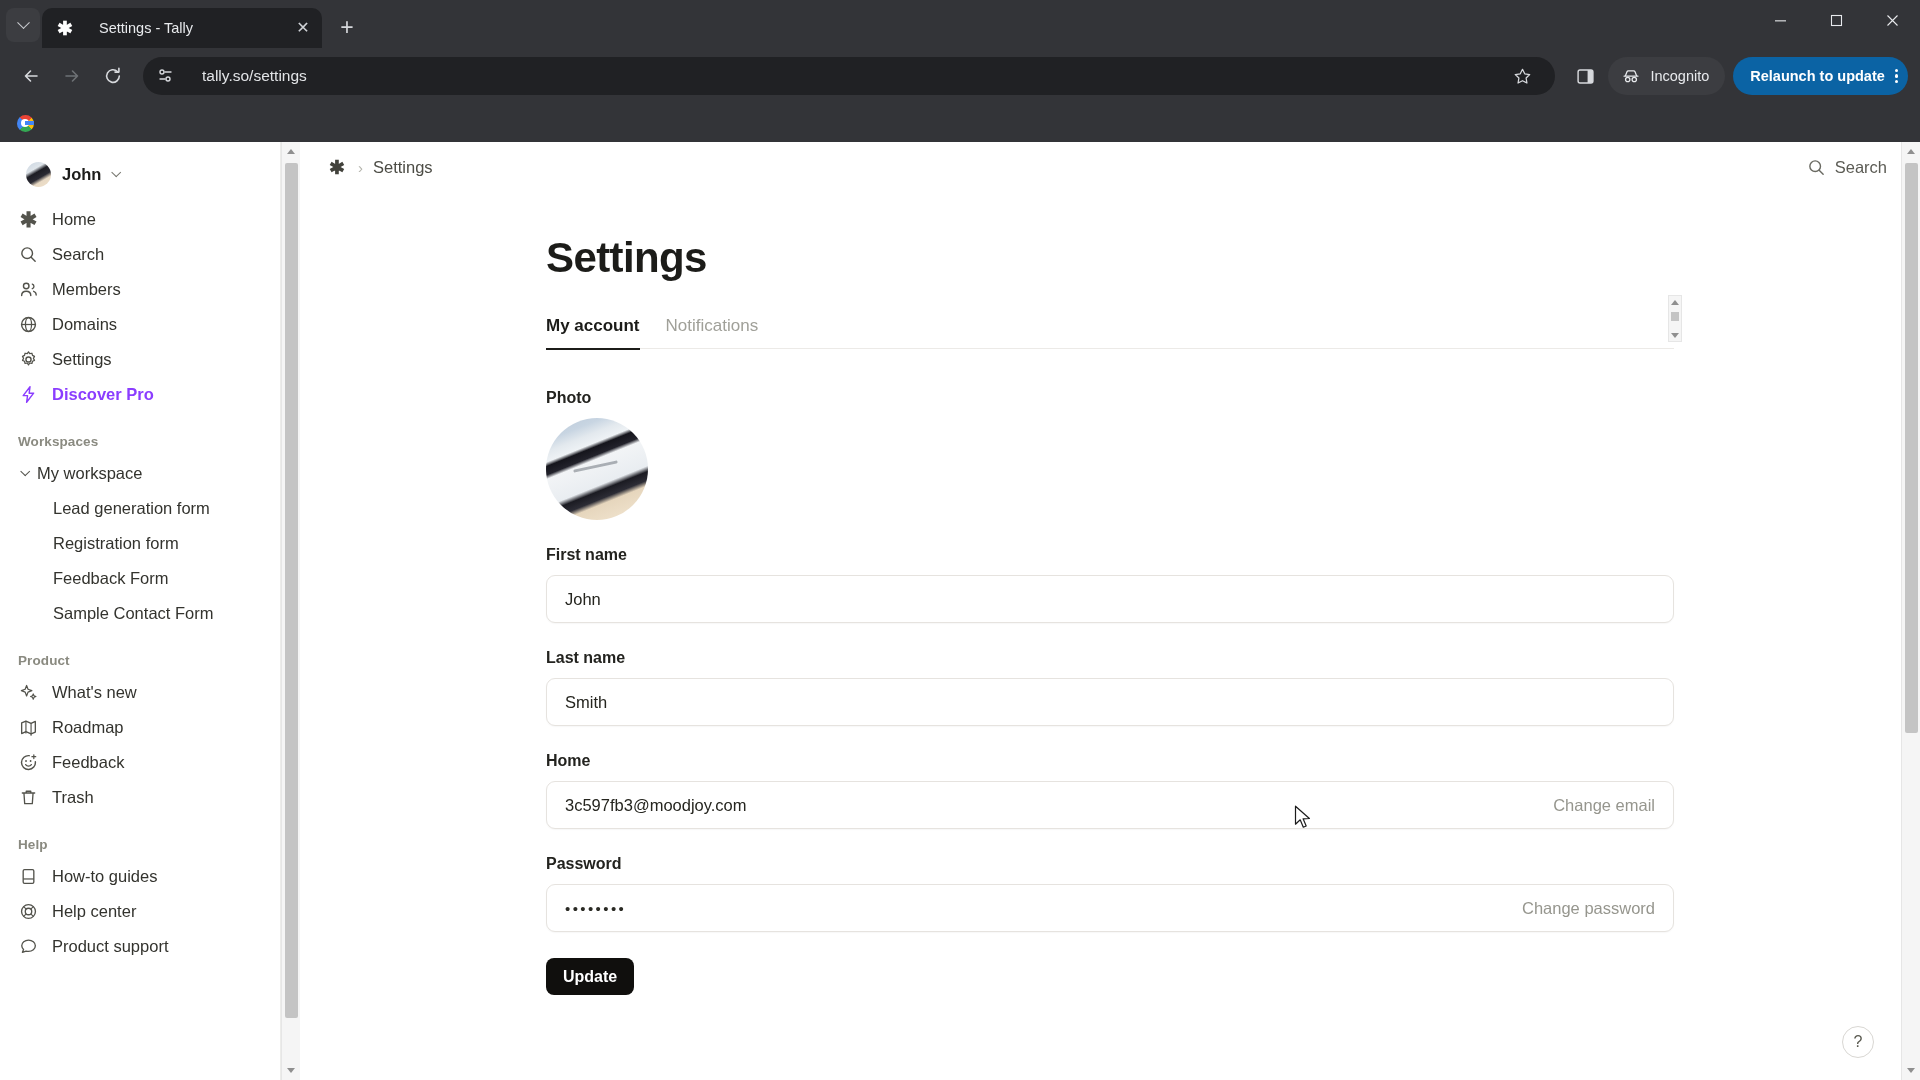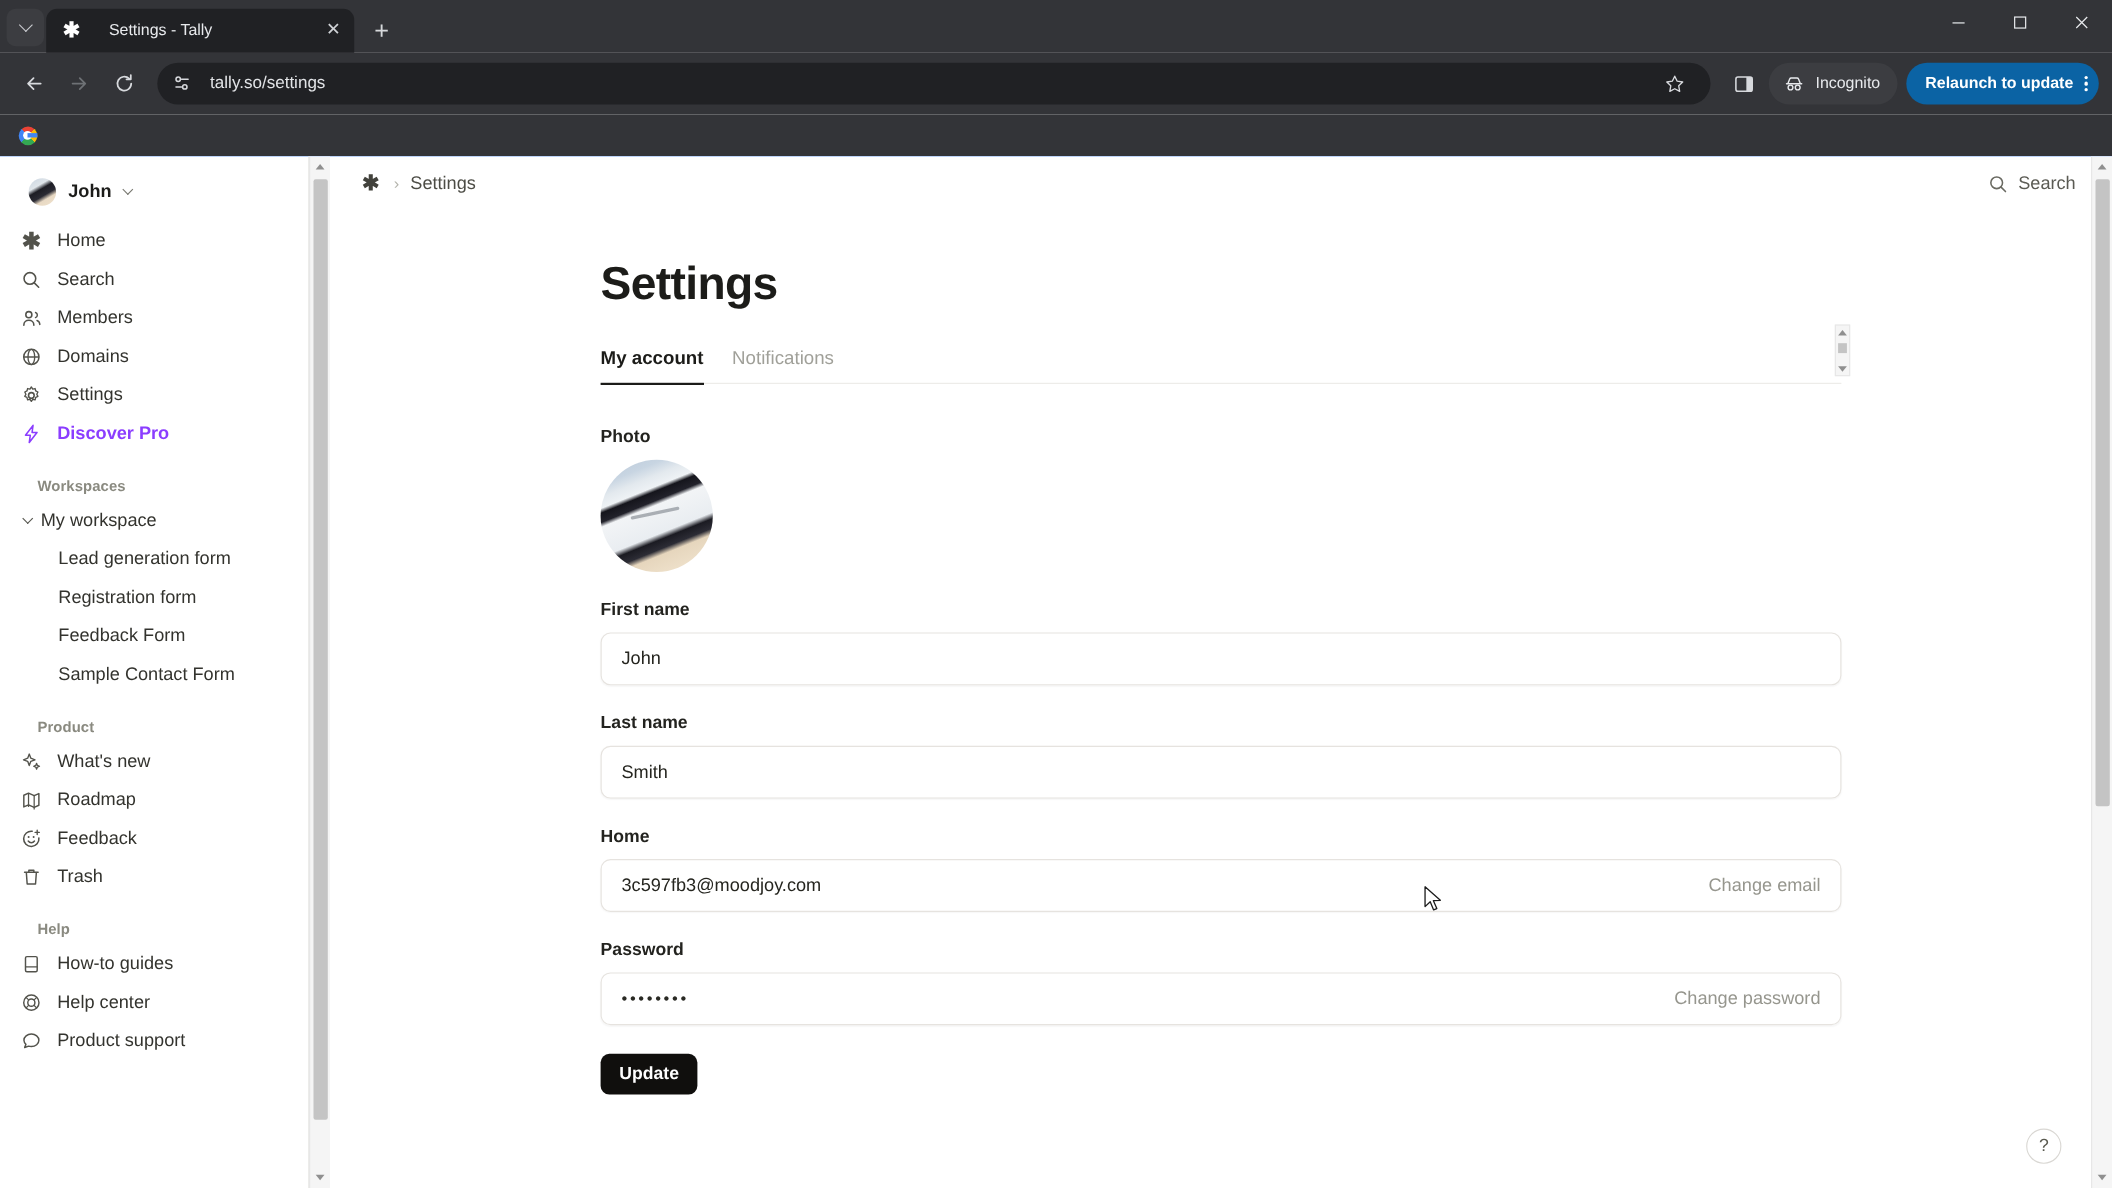--- a/index.html
+++ b/index.html
@@ -62,21 +62,21 @@
     padding: 0 12px; gap: 3px; flex: none;
   }
   .tb-btn {
     width: 38px; height: 38px; border-radius: 50%;
     display: flex; align-items: center; justify-content: center;
     color: #d7d9dd; cursor: pointer; flex: none;
   }
   .tb-btn.disabled { color: #6e7175; }
   .omnibox {
     flex: 1; height: 38px; background: #202124; border-radius: 20px;
-    display: flex; align-items: center; padding: 0 14px; gap: 16px;
+    display: flex; align-items: center; padding: 0 14px; gap: 27px;
     margin: 0 8px; cursor: text; min-width: 0;
   }
   .omni-url { color: #e2e4e7; font-size: 15.5px; white-space: nowrap; overflow: hidden; }
   .omni-star { margin-left: auto; }
   .tb-right { display: flex; align-items: flex-start; gap: 4px; flex: none; }
   .incognito-pill {
     height: 38px; background: #3c3d41; border-radius: 20px;
     display: flex; align-items: center; gap: 9px; padding: 0 16px 0 13px;
     color: #e8eaed; font-size: 14.5px; cursor: pointer;
   }
@@ -104,21 +104,21 @@
   }
   .g-logo::after {
     content:""; position:absolute; inset:4.2px; background:#fff; border-radius:50%;
   }
   .g-logo::before {
     content:""; position:absolute; right:0px; top:6.2px; width:9px; height:4.8px;
     background:#4285f4; z-index:2;
   }
 
   
-  .viewport { flex: 1; display: flex; background: #3b82f6; position: relative; overflow: hidden; }
+  .viewport { flex: 1; display: flex; background: #e5e5e5; position: relative; overflow: hidden; }
 
   
   .sidebar {
     width: 300px; flex: none; background: #ffffff;
     display: flex; flex-direction: column; position: relative;
     padding: 14px 0 0 0; overflow: hidden;
   }
   .sb-user {
     display: flex; align-items: center; gap: 11px; padding: 5px 16px 5px 18px;
     margin: 0 8px 10px 8px; border-radius: 7px; cursor: pointer; height: 36px;
@@ -136,21 +136,21 @@
   .sb-item {
     display: flex; align-items: center; gap: 13px; height: 35px;
     margin: 0 8px; padding: 0 10px; border-radius: 7px; cursor: pointer;
     color: #33332e; font-size: 16.5px; white-space: nowrap;
   }
   .sb-item .ico { width: 21px; height: 21px; flex: none; display: flex; align-items: center; justify-content: center; color: #53534c; }
   .sb-item.pro { color: #8b3dff; font-weight: 600; }
   .sb-item.pro .ico { color: #8b3dff; }
   .sb-section {
     font-size: 13.5px; color: #8a8a80; font-weight: 600;
-    padding: 0 34px; margin: 22px 0 7px 0; letter-spacing: .1px;
+    padding: 0 18px; margin: 22px 0 7px 0; letter-spacing: .1px;
   }
   .sb-ws {
     display: flex; align-items: center; gap: 9px; height: 35px;
     margin: 0 8px; padding: 0 10px; border-radius: 7px; cursor: pointer;
     color: #33332e; font-size: 16.5px;
   }
   .chev-ws {
     width: 7px; height: 7px; border-right: 1.7px solid #55554e; border-bottom: 1.7px solid #55554e;
     transform: rotate(45deg) translate(-1px,-2px); flex:none; margin-left: 3px;
   }

